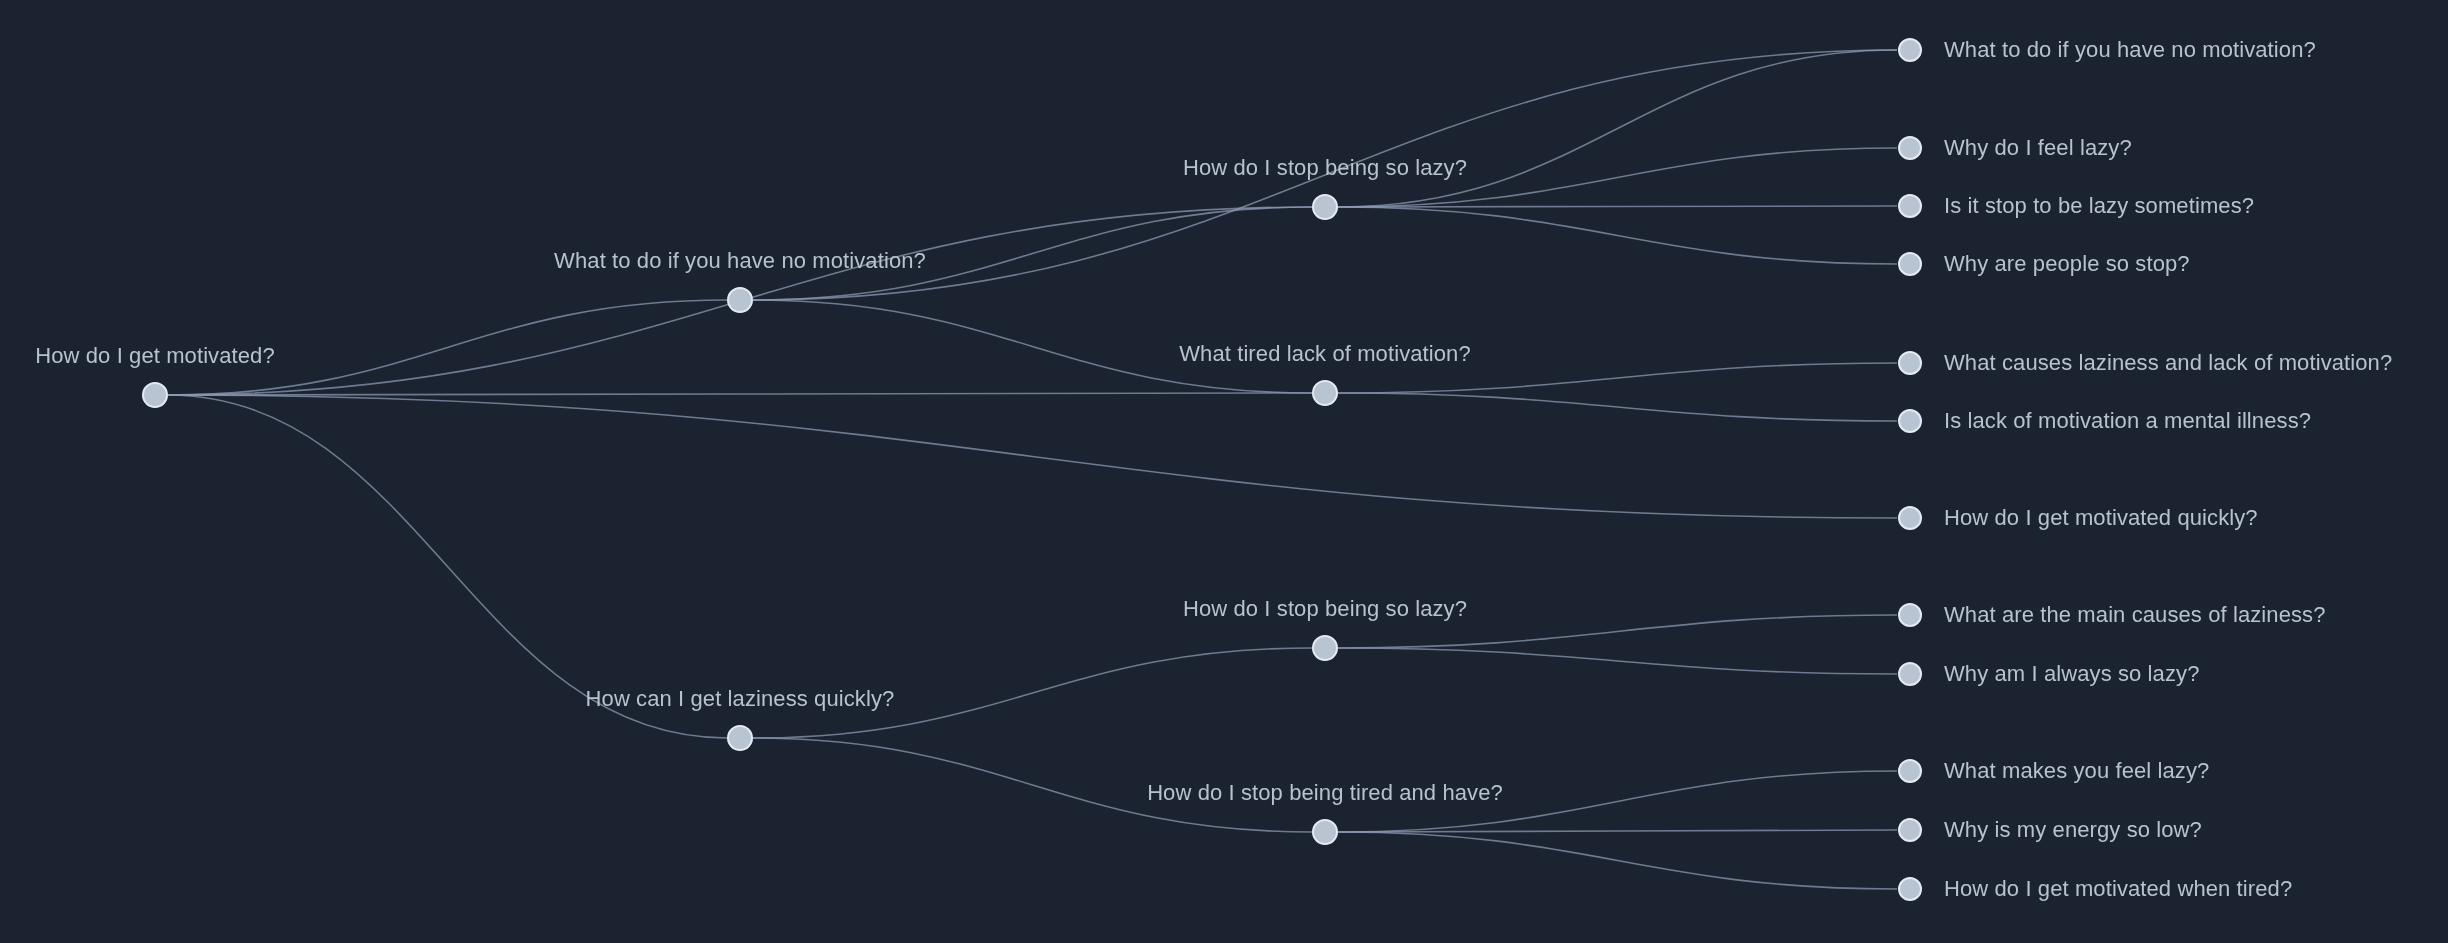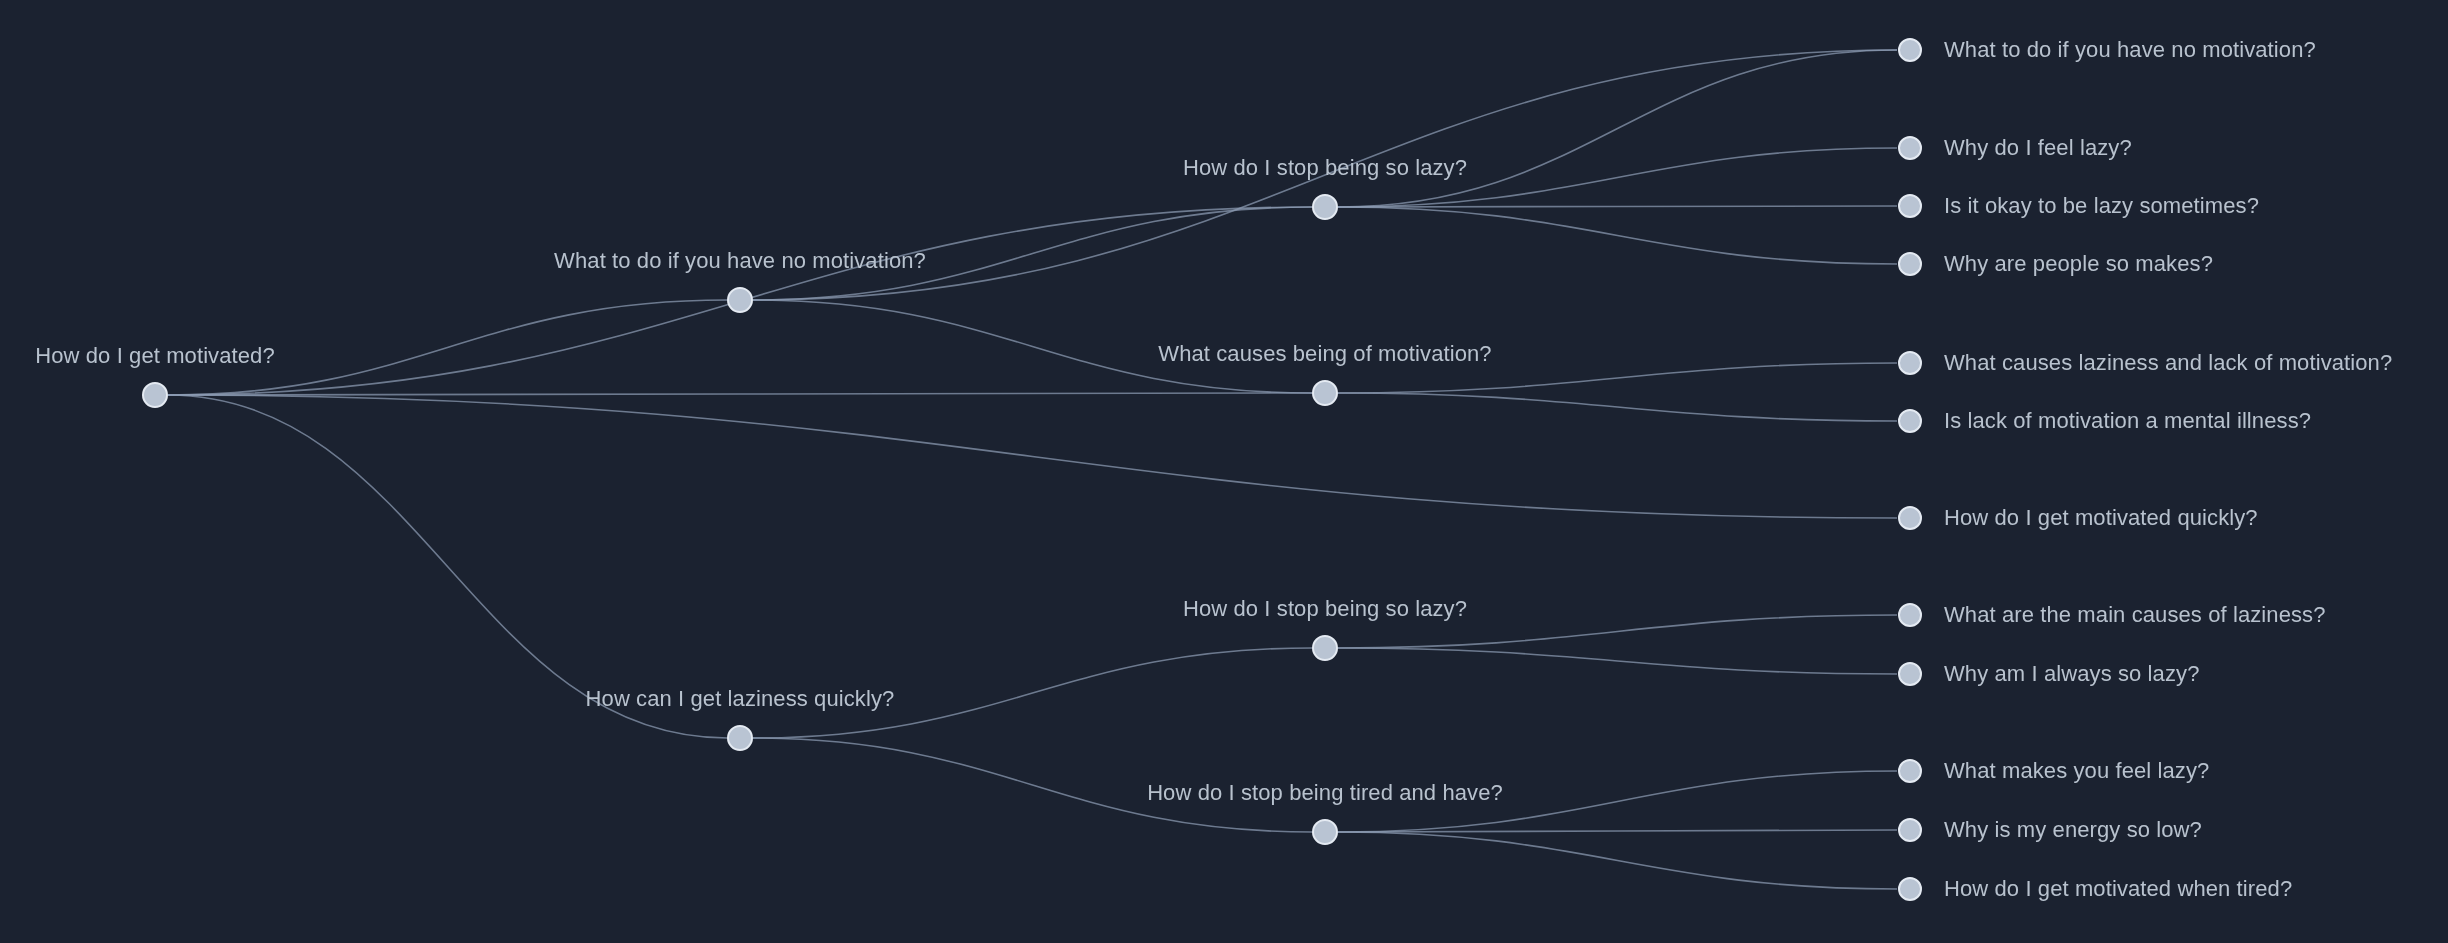--- a/index.html
+++ b/index.html
@@ -115,45 +115,45 @@
       <div class="node" style="left: 740px; top: 738px;">
         <div class="node-dot mid"></div>
         <div class="node-label above">How can I get laziness quickly?</div>
       </div>
       <div class="node" style="left: 1325px; top: 207px;">
         <div class="node-dot mid"></div>
         <div class="node-label above">How do I stop being so lazy?</div>
       </div>
       <div class="node" style="left: 1325px; top: 393px;">
         <div class="node-dot mid"></div>
-        <div class="node-label above">What causes being of motivation?</div>
+        <div class="node-label above">What tired lack of motivation?</div>
       </div>
       <div class="node" style="left: 1325px; top: 648px;">
         <div class="node-dot mid"></div>
         <div class="node-label above">How do I stop being so lazy?</div>
       </div>
       <div class="node" style="left: 1325px; top: 832px;">
         <div class="node-dot mid"></div>
         <div class="node-label above">How do I stop being tired and have?</div>
       </div>
       <div class="node" style="left: 1910px; top: 50px;">
         <div class="node-dot leaf"></div>
         <div class="node-label right">What to do if you have no motivation?</div>
       </div>
       <div class="node" style="left: 1910px; top: 148px;">
         <div class="node-dot leaf"></div>
         <div class="node-label right">Why do I feel lazy?</div>
       </div>
       <div class="node" style="left: 1910px; top: 206px;">
         <div class="node-dot leaf"></div>
-        <div class="node-label right">Is it okay to be lazy sometimes?</div>
+        <div class="node-label right">Is it stop to be lazy sometimes?</div>
       </div>
       <div class="node" style="left: 1910px; top: 264px;">
         <div class="node-dot leaf"></div>
-        <div class="node-label right">Why are people so makes?</div>
+        <div class="node-label right">Why are people so stop?</div>
       </div>
       <div class="node" style="left: 1910px; top: 363px;">
         <div class="node-dot leaf"></div>
         <div class="node-label right">What causes laziness and lack of motivation?</div>
       </div>
       <div class="node" style="left: 1910px; top: 421px;">
         <div class="node-dot leaf"></div>
         <div class="node-label right">Is lack of motivation a mental illness?</div>
       </div>
       <div class="node" style="left: 1910px; top: 518px;">

